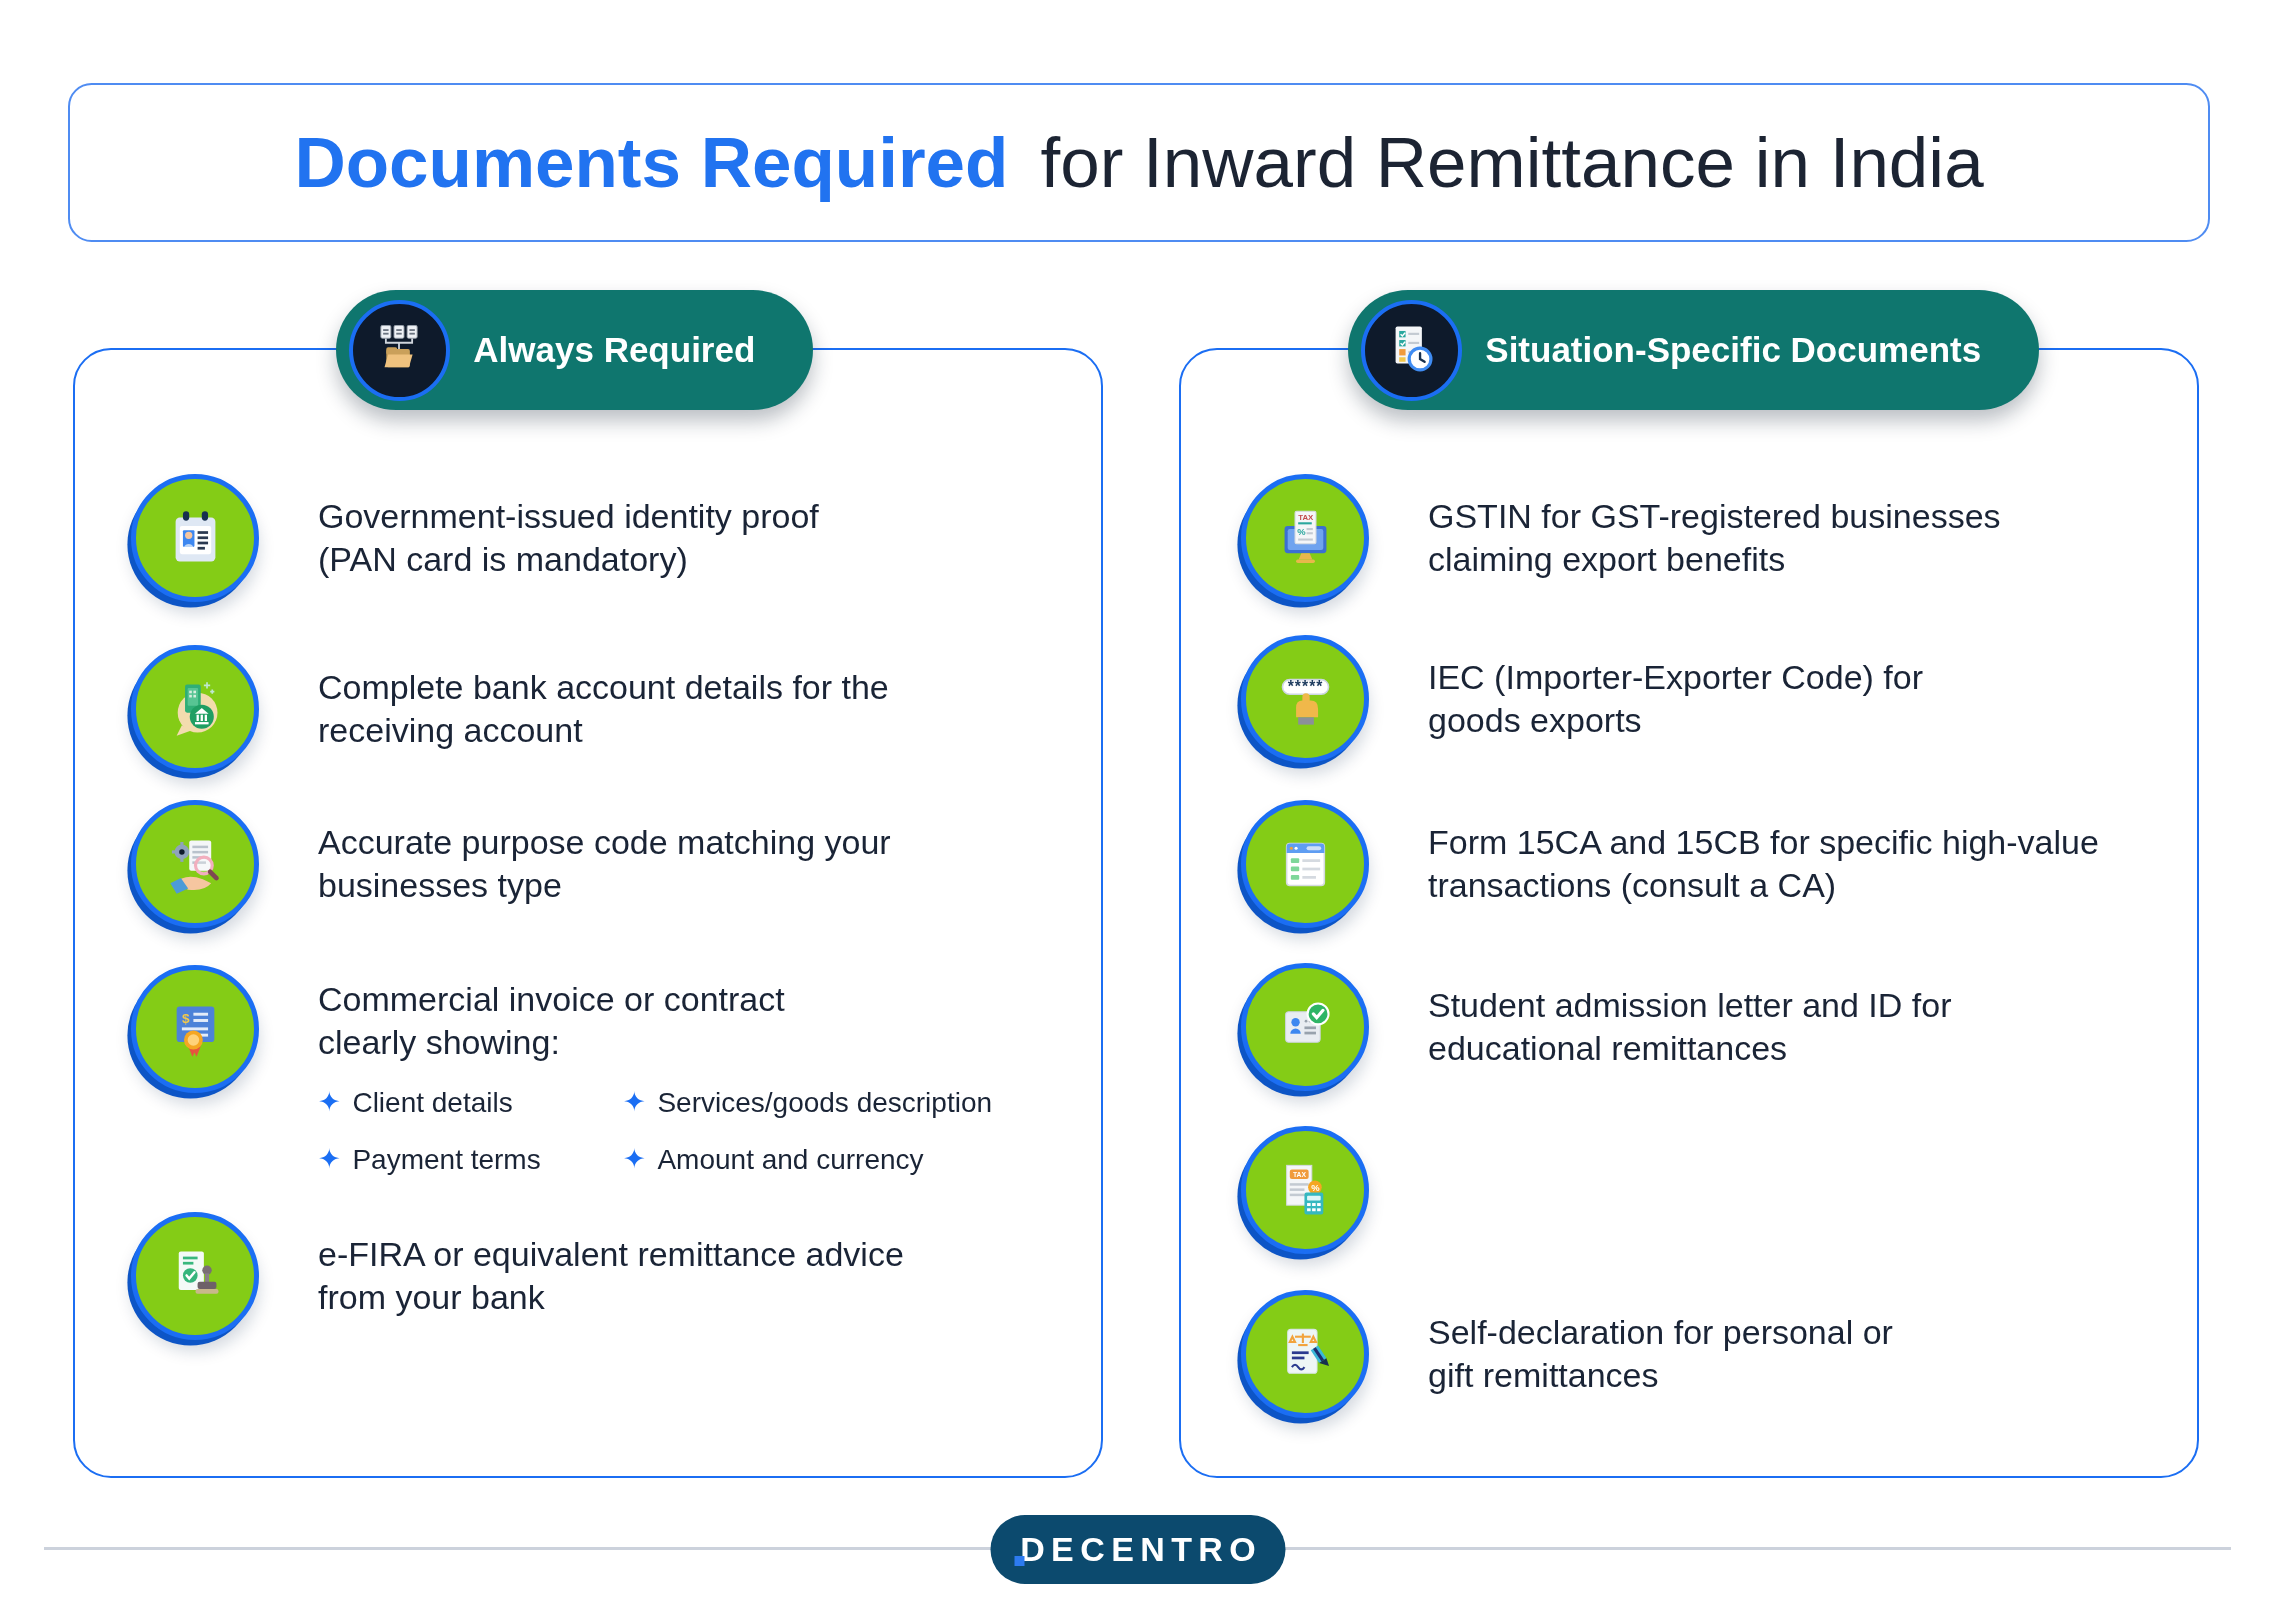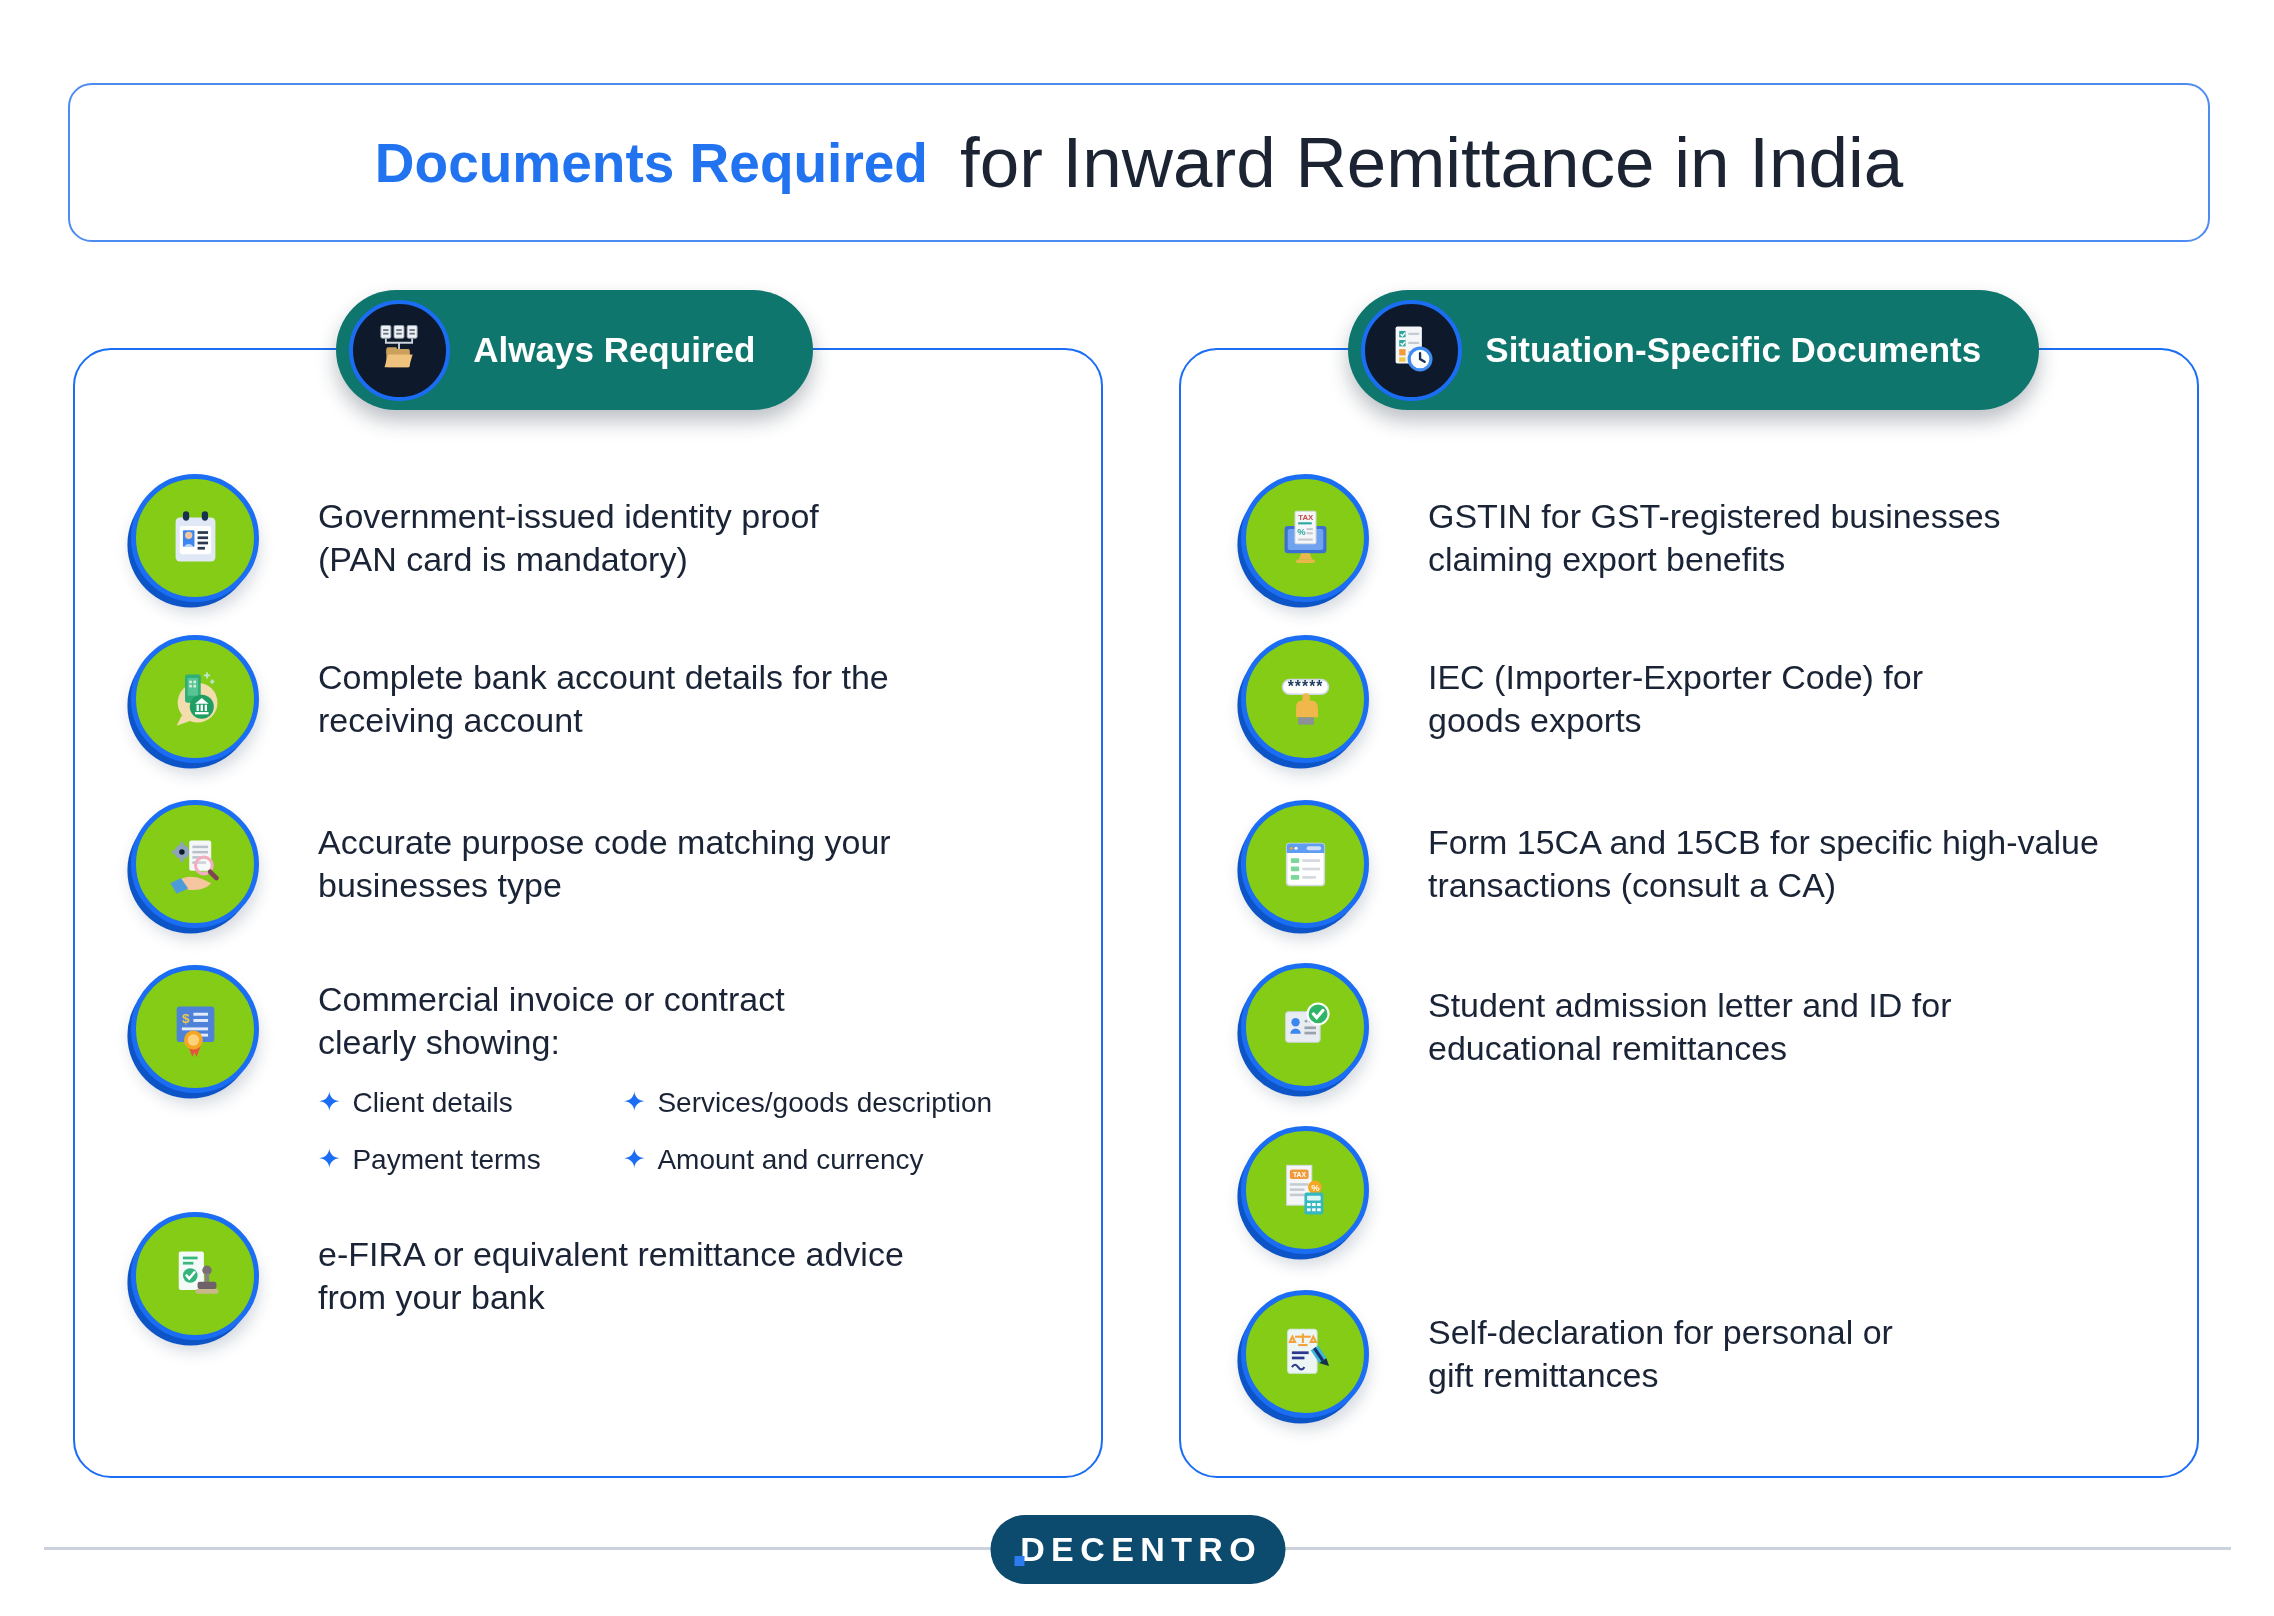--- a/index.html
+++ b/index.html
@@ -6,21 +6,21 @@
   .page{
     position:relative;width:2275px;height:1616px;background:#ffffff;
     font-family:"Liberation Sans",sans-serif;color:#1a2436;overflow:hidden;
   }
   
   .title-box{
     position:absolute;left:68px;top:83px;width:2138px;height:155px;
     border:2.7px solid #4f8cf2;border-radius:23.6px;background:#fff;
     display:flex;align-items:center;justify-content:center;
   }
-  .title-box .t-blue{color:#2173f0;font-weight:700;font-size:55px;}
+  .title-box .t-blue{color:#2173f0;font-weight:700;font-size:71px;}
   .title-box .t-dark{color:#1c2433;font-weight:400;font-size:71px;margin-left:32px;}
   
   .panel{
     position:absolute;top:348px;height:1126px;background:#fff;
     border:2.7px solid #1b6ef3;border-radius:38px;
   }
   .panel.left{left:73px;width:1026px;}
   .panel.right{left:1179px;width:1016px;}
   .badge{
     position:absolute;top:-60px;height:120px;background:#0f766e;border-radius:908px;
@@ -119,21 +119,21 @@
               <rect x="34" y="40" width="7" height="2.6"></rect>
           </g>
         </svg>
       </div>
       <div class="row-text">
         <span>Government-issued identity proof</span>
         <span>(PAN card is mandatory)</span>
       </div>
     </div>
 
-    <div class="row" style="top:285px">
+    <div class="row" style="top:295px">
       <div class="icon-circle">
         <svg viewBox="0 0 64 64" width="67" height="67">
           <circle cx="34" cy="35" r="19" fill="#f3dcae"></circle>
           <path d="M19 47 L14 57 L28 52 Z" fill="#f3dcae"></path>
           <rect x="22" y="8" width="15" height="27" rx="2" fill="#2fae77"></rect>
           <rect x="24.5" y="11.5" width="10" height="17" rx="1" fill="#57c493"></rect>
           <g fill="#d8eede">
               <rect x="26" y="14" width="2.5" height="2.5"></rect>
               <rect x="30" y="14" width="2.5" height="2.5"></rect>
               <rect x="26" y="18" width="2.5" height="2.5"></rect>

